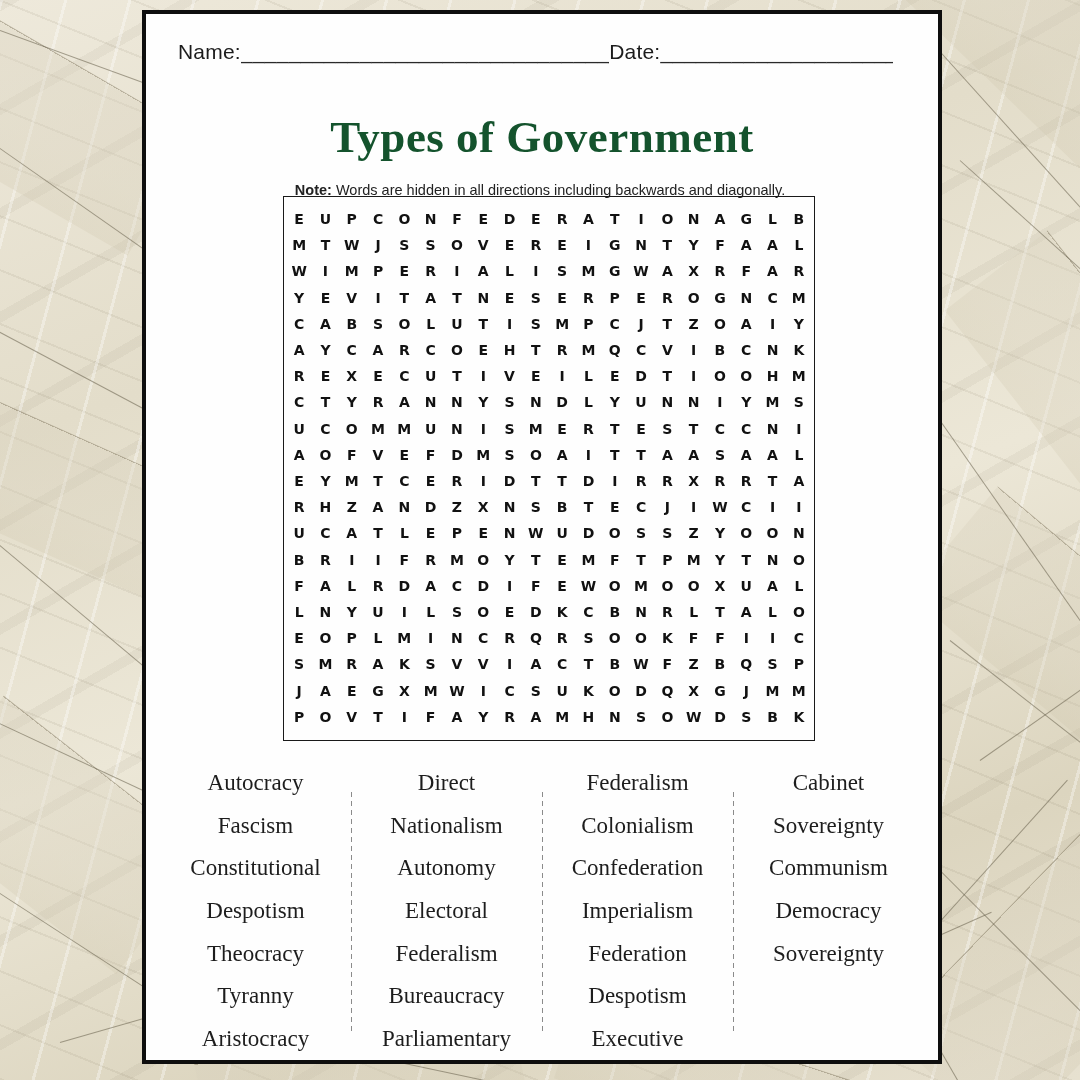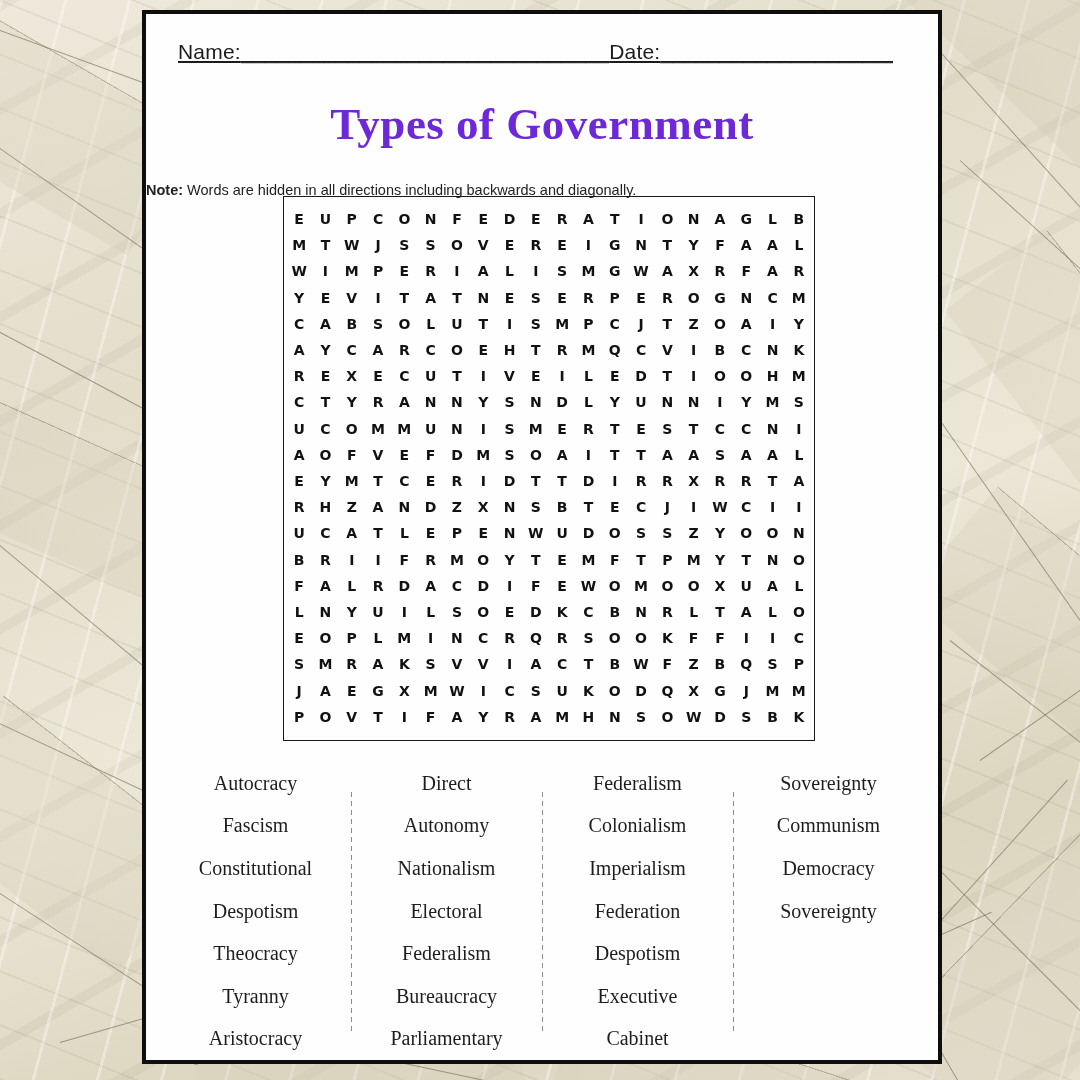--- a/index.html
+++ b/index.html
@@ -20,34 +20,34 @@
 
   
   .page {
     position:absolute; left:142px; top:10px; width:792px; height:1046px;
     background:#fefefe; border:4px solid #0e0e0e;
   }
 
   .name-date {
     position:absolute; top:26px; left:32px; right:45px;
     display:flex; align-items:flex-end;
-    font-size:21px; color:#1c1c1c; letter-spacing:0.2px; white-space:nowrap;text-decoration:underline;
+    font-size:21px; color:#1c1c1c; letter-spacing:0.2px; white-space:nowrap;
   }
   .name-date .blank { overflow:hidden; color:#2a2a2a; }
   .name-date .spacer { flex:1; }
 
   .title {
-    position:absolute; top:84px; left:0; right:0; margin:0;
+    position:absolute; top:84px; left:0; right:0; margin:13px;
     text-align:center; font-family:"Liberation Serif", serif;
-    font-size:45px; font-weight:bold; color:#6d28d9; letter-spacing:0.5px;
+    font-size:45px; font-weight:bold; color:#14532d; letter-spacing:0.5px;
   }
 
   .note {
     position:absolute; top:168px; left:0; right:4px; margin:0;
-    text-align:left; font-size:14.5px; color:#222;
+    text-align:center; font-size:14.5px; color:#222;
   }
   .note b { margin-right:0.28em; }
 
   
   .grid-box {
     position:absolute; left:137px; top:182px; width:532px; height:545px;
     border:1.5px solid #1a1a1a; box-sizing:border-box;
     display:grid; grid-template-columns:repeat(20,1fr); grid-template-rows:repeat(20,1fr);
     padding:9px 2px 10px 2px;
   }
@@ -57,21 +57,21 @@
   }
 
   
   .words {
     position:absolute; left:14px; top:748px; width:764px; height:298px;
     display:grid; grid-template-columns:repeat(4,1fr); grid-template-rows:repeat(7,42.6px);
     grid-auto-flow:column;
   }
   .words .word {
     display:flex; align-items:center; justify-content:center;
-    font-family:"Liberation Serif", serif; font-size:20px; color:#1d1d1d;
+    font-family:"Liberation Serif", serif; font-size:23px; color:#1d1d1d;
   }
   .divider {
     position:absolute; top:30px; height:242px; width:1px;
     background:repeating-linear-gradient(to bottom, #8b8b8b 0 5px, rgba(0,0,0,0) 5px 9px);
   }
   .divider.d1 { left:191px; } .divider.d2 { left:382px; } .divider.d3 { left:573px; }
 </style>
 </head>
 <body>
 
@@ -525,28 +525,29 @@
       <div class="divider d2"></div>
       <div class="divider d3"></div>
     <div class="word">Autocracy</div>
         <div class="word">Fascism</div>
         <div class="word">Constitutional</div>
         <div class="word">Despotism</div>
         <div class="word">Theocracy</div>
         <div class="word">Tyranny</div>
         <div class="word">Aristocracy</div>
         <div class="word">Direct</div>
+        <div class="word">Nationalism</div>
         <div class="word">Autonomy</div>
-        <div class="word">Nationalism</div>
         <div class="word">Electoral</div>
         <div class="word">Federalism</div>
         <div class="word">Bureaucracy</div>
         <div class="word">Parliamentary</div>
         <div class="word">Federalism</div>
         <div class="word">Colonialism</div>
+        <div class="word">Confederation</div>
         <div class="word">Imperialism</div>
         <div class="word">Federation</div>
         <div class="word">Despotism</div>
         <div class="word">Executive</div>
         <div class="word">Cabinet</div>
         <div class="word">Sovereignty</div>
         <div class="word">Communism</div>
         <div class="word">Democracy</div>
         <div class="word">Sovereignty</div>
       </div>

